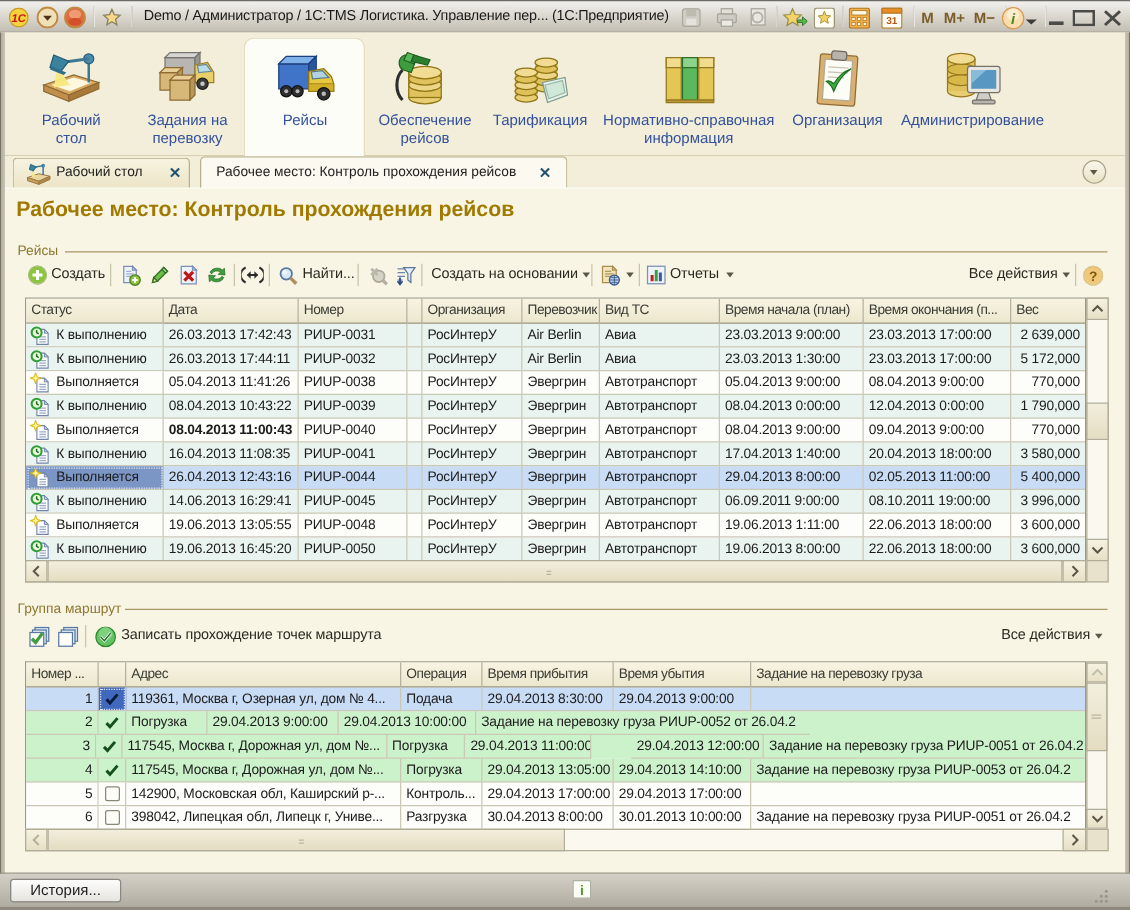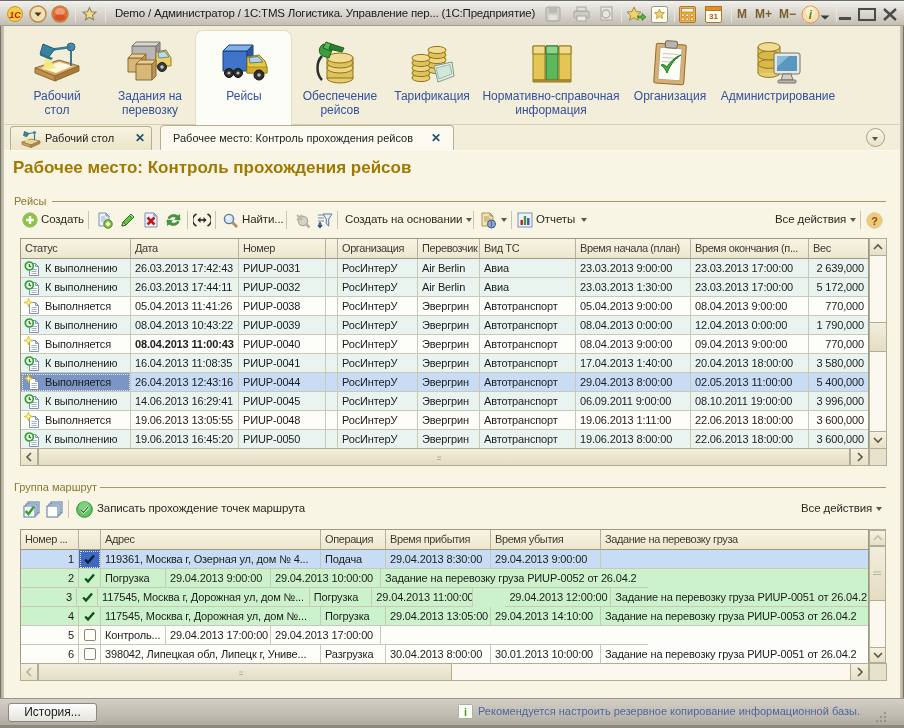--- a/index.html
+++ b/index.html
@@ -731,20 +731,21 @@
           </svg></div>
         <div style="width:220px;">117545, Москва г, Дорожная ул, дом №...</div>
         <div style="width:65px;">Погрузка</div>
         <div style="width:105px;">29.04.2013 13:05:00</div>
         <div style="width:110px;">29.04.2013 14:10:00</div>
         <div style="width:267px;border-right:none;">Задание на перевозку груза РИUP-0053 от 26.04.2</div>
       </div>
 <div class="trow" style="background:#fdfdfa">
         <div class="num" style="width:58px;">5</div>
         <div style="width:22px;background:#fdfdfa;text-align:center;padding-left:0;"><span style="display:inline-block;width:12px;height:12px;background:#fefef8;border:1px solid #8a8875;border-radius:2px;margin-top:3px"></span></div>
+        <div style="width:220px;">142900, Московская обл, Каширский р-...</div>
         <div style="width:65px;">Контроль...</div>
         <div style="width:105px;">29.04.2013 17:00:00</div>
         <div style="width:110px;">29.04.2013 17:00:00</div>
         <div style="width:267px;border-right:none;"></div>
       </div>
 <div class="trow" style="background:#fdfdfa">
         <div class="num" style="width:58px;">6</div>
         <div style="width:22px;background:#fdfdfa;text-align:center;padding-left:0;"><span style="display:inline-block;width:12px;height:12px;background:#fefef8;border:1px solid #8a8875;border-radius:2px;margin-top:3px"></span></div>
         <div style="width:220px;">398042, Липецкая обл, Липецк г, Униве...</div>
         <div style="width:65px;">Разгрузка</div>
@@ -779,21 +780,20 @@
     <div class="sbc" style="left:865px;top:512px;width:18px;height:18px;background:#e8e2cc"></div>
   </div>
 </div>
 
 <div class="abs" id="statusbar">
   <div id="histbtn">История...</div>
   <svg class="abs" style="left:458px;top:5px" width="15" height="15" viewBox="0 0 15 15">
     <rect x="0.5" y="0.5" width="14" height="14" rx="1" fill="#fdfdf8" stroke="#a8b2a0"></rect>
     <text x="7.5" y="12" font-size="11" font-weight="bold" fill="#4a9a1e" text-anchor="middle">i</text>
   </svg>
-  <div class="stmsg" style="left:478px">Рекомендуется настроить резервное копирование информационной базы.</div>
   <svg class="abs" style="left:874px;top:12px" width="14" height="12" viewBox="0 0 14 12">
     <g fill="#98948a">
         <circle cx="11" cy="2" r="1.2"></circle>
         <circle cx="7" cy="6" r="1.2"></circle>
         <circle cx="11" cy="6" r="1.2"></circle>
         <circle cx="3" cy="10" r="1.2"></circle>
         <circle cx="7" cy="10" r="1.2"></circle>
         <circle cx="11" cy="10" r="1.2"></circle>
       </g>
   </svg>

